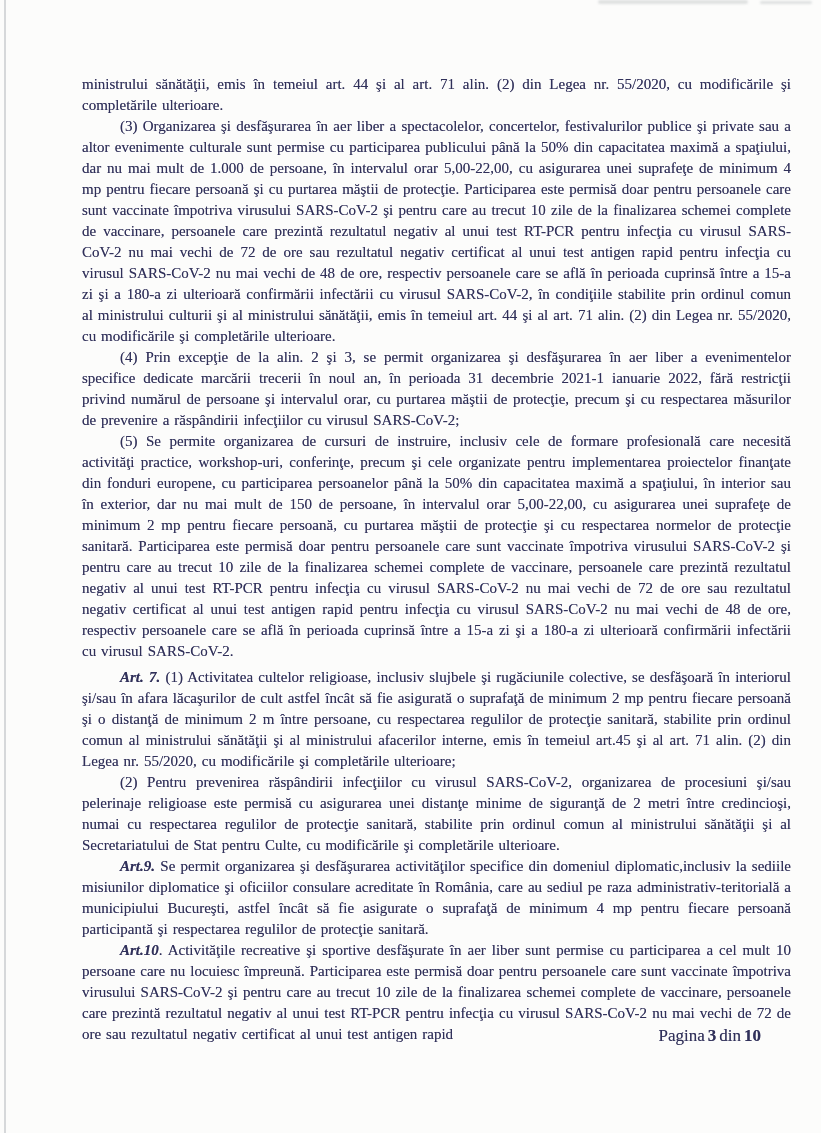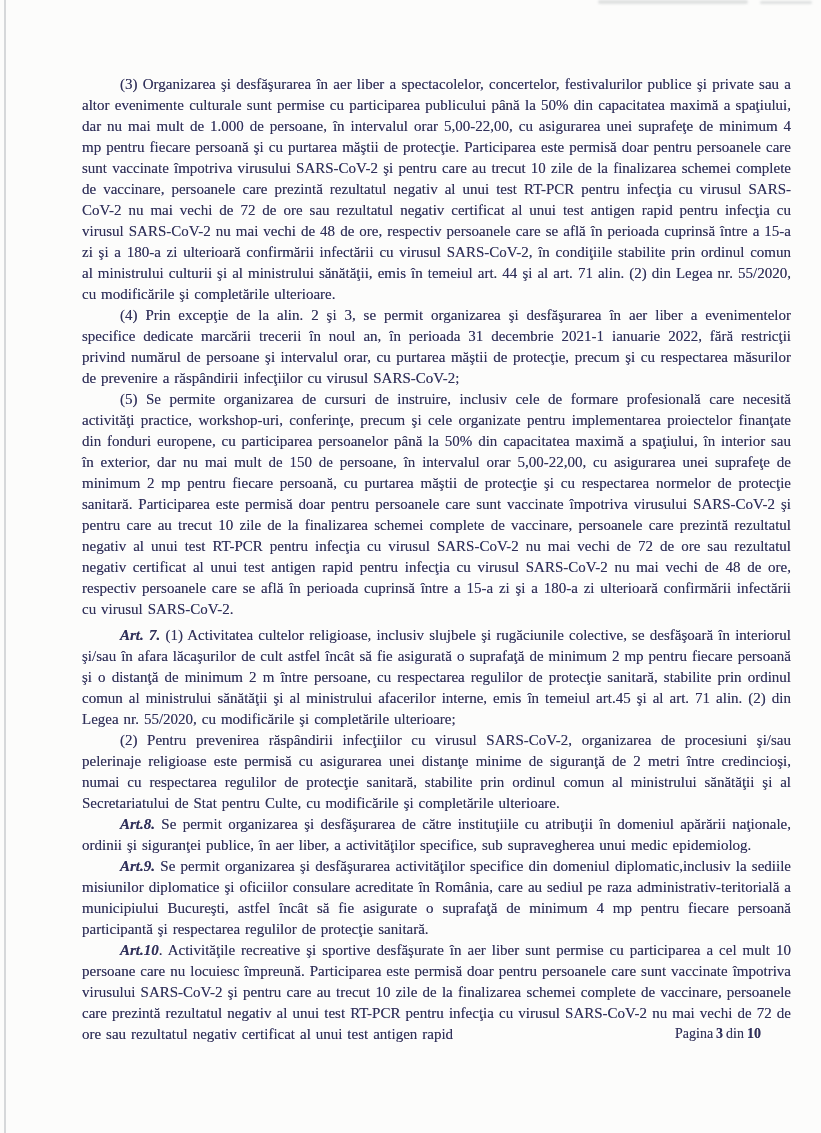--- a/index.html
+++ b/index.html
@@ -47,49 +47,49 @@
     margin: 0;
     text-indent: 38px;
   }
   .para.no-indent { text-indent: 0; }
   .para.space-top { margin-top: 5px; }
   .lead { font-weight: bold; font-style: italic; }
   .page-footer {
     position: absolute;
     top: 1026px;
     right: 60px;
-    font-size: 14px;
+    font-size: 17px;
     color: #30305a;
     text-shadow: 0 0 0.4px rgba(48, 48, 90, 0.5);
   }
   .page-footer span { margin-right: 3px; }
   .page-footer b { margin-right: 3px; font-weight: bold; }
   .page-footer b:last-child { margin-right: 0; }
 </style>
 </head>
 <body>
 
 <div class="page">
   <div class="scan-edge"></div>
   <div class="smudge s1"></div>
   <div class="smudge s2"></div>
 
   <main class="text-block">
+    <p class="para no-indent"><b class="lead"></b><span>ministrului sănătăţii, emis în temeiul art. 44 şi al art. 71 alin. (2) din Legea nr. 55/2020, cu modificările şi completările ulterioare.</span></p>
 
     <p class="para"><b class="lead"></b><span>(3) Organizarea şi desfăşurarea în aer liber a spectacolelor, concertelor, festivalurilor publice şi private sau a altor evenimente culturale sunt permise cu participarea publicului până la 50% din capacitatea maximă a spaţiului, dar nu mai mult de 1.000 de persoane, în intervalul orar 5,00-22,00, cu asigurarea unei suprafeţe de minimum 4 mp pentru fiecare persoană şi cu purtarea măştii de protecţie. Participarea este permisă doar pentru persoanele care sunt vaccinate împotriva virusului SARS-CoV-2 şi pentru care au trecut 10 zile de la finalizarea schemei complete de vaccinare, persoanele care prezintă rezultatul negativ al unui test RT-PCR pentru infecţia cu virusul SARS-CoV-2 nu mai vechi de 72 de ore sau rezultatul negativ certificat al unui test antigen rapid pentru infecţia cu virusul SARS-CoV-2 nu mai vechi de 48 de ore, respectiv persoanele care se află în perioada cuprinsă între a 15-a zi şi a 180-a zi ulterioară confirmării infectării cu virusul SARS-CoV-2, în condiţiile stabilite prin ordinul comun al ministrului culturii şi al ministrului sănătăţii, emis în temeiul art. 44 şi al art. 71 alin. (2) din Legea nr. 55/2020, cu modificările şi completările ulterioare.</span></p>
 
     <p class="para"><b class="lead"></b><span>(4) Prin excepţie de la alin. 2 şi 3, se permit organizarea şi desfăşurarea în aer liber a evenimentelor specifice dedicate marcării trecerii în noul an, în perioada 31 decembrie 2021-1 ianuarie 2022, fără restricţii privind numărul de persoane şi intervalul orar, cu purtarea măştii de protecţie, precum şi cu respectarea măsurilor de prevenire a răspândirii infecţiilor cu virusul SARS-CoV-2;</span></p>
 
     <p class="para"><b class="lead"></b><span>(5) Se permite organizarea de cursuri de instruire, inclusiv cele de formare profesională care necesită activităţi practice, workshop-uri, conferinţe, precum şi cele organizate pentru implementarea proiectelor finanţate din fonduri europene, cu participarea persoanelor până la 50% din capacitatea maximă a spaţiului, în interior sau în exterior, dar nu mai mult de 150 de persoane, în intervalul orar 5,00-22,00, cu asigurarea unei suprafeţe de minimum 2 mp pentru fiecare persoană, cu purtarea măştii de protecţie şi cu respectarea normelor de protecţie sanitară. Participarea este permisă doar pentru persoanele care sunt vaccinate împotriva virusului SARS-CoV-2 şi pentru care au trecut 10 zile de la finalizarea schemei complete de vaccinare, persoanele care prezintă rezultatul negativ al unui test RT-PCR pentru infecţia cu virusul SARS-CoV-2 nu mai vechi de 72 de ore sau rezultatul negativ certificat al unui test antigen rapid pentru infecţia cu virusul SARS-CoV-2 nu mai vechi de 48 de ore, respectiv persoanele care se află în perioada cuprinsă între a 15-a zi şi a 180-a zi ulterioară confirmării infectării cu virusul SARS-CoV-2.</span></p>
 
     <p class="para space-top"><b class="lead">Art. 7.</b><span> (1) Activitatea cultelor religioase, inclusiv slujbele şi rugăciunile colective, se desfăşoară în interiorul şi/sau în afara lăcaşurilor de cult astfel încât să fie asigurată o suprafaţă de minimum 2 mp pentru fiecare persoană şi o distanţă de minimum 2 m între persoane, cu respectarea regulilor de protecţie sanitară, stabilite prin ordinul comun al ministrului sănătăţii şi al ministrului afacerilor interne, emis în temeiul art.45 şi al art. 71 alin. (2) din Legea nr. 55/2020, cu modificările şi completările ulterioare;</span></p>
 
     <p class="para"><b class="lead"></b><span>(2) Pentru prevenirea răspândirii infecţiilor cu virusul SARS-CoV-2, organizarea de procesiuni şi/sau pelerinaje religioase este permisă cu asigurarea unei distanţe minime de siguranţă de 2 metri între credincioşi, numai cu respectarea regulilor de protecţie sanitară, stabilite prin ordinul comun al ministrului sănătăţii şi al Secretariatului de Stat pentru Culte, cu modificările şi completările ulterioare.</span></p>
 
-    <p class="para"><b class="lead">Art.8.</b><span> Se permit organizarea şi desfăşurarea de către instituţiile cu atribuţii în domeniul apărării naţionale, ordinii şi siguranţei publice, în aer liber, a activităţilor specifice, sub supravegherea unui medic epidemiolog.</span></p>
 
     <p class="para"><b class="lead">Art.9.</b><span> Se permit organizarea şi desfăşurarea activităţilor specifice din domeniul diplomatic,inclusiv la sediile misiunilor diplomatice şi oficiilor consulare acreditate în România, care au sediul pe raza administrativ-teritorială a municipiului Bucureşti, astfel încât să fie asigurate o suprafaţă de minimum 4 mp pentru fiecare persoană participantă şi respectarea regulilor de protecţie sanitară.</span></p>
 
     <p class="para"><b class="lead">Art.10</b><span>. Activităţile recreative şi sportive desfăşurate în aer liber sunt permise cu participarea a cel mult 10 persoane care nu locuiesc împreună. Participarea este permisă doar pentru persoanele care sunt vaccinate împotriva virusului SARS-CoV-2 şi pentru care au trecut 10 zile de la finalizarea schemei complete de vaccinare, persoanele care prezintă rezultatul negativ al unui test RT-PCR pentru infecţia cu virusul SARS-CoV-2 nu mai vechi de 72 de ore sau rezultatul negativ certificat al unui test antigen rapid</span></p>
   </main>
 
   <div class="page-footer"><span>Pagina</span><b>3</b><span>din</span><b>10</b></div>
 </div>
 
 </body></html>

